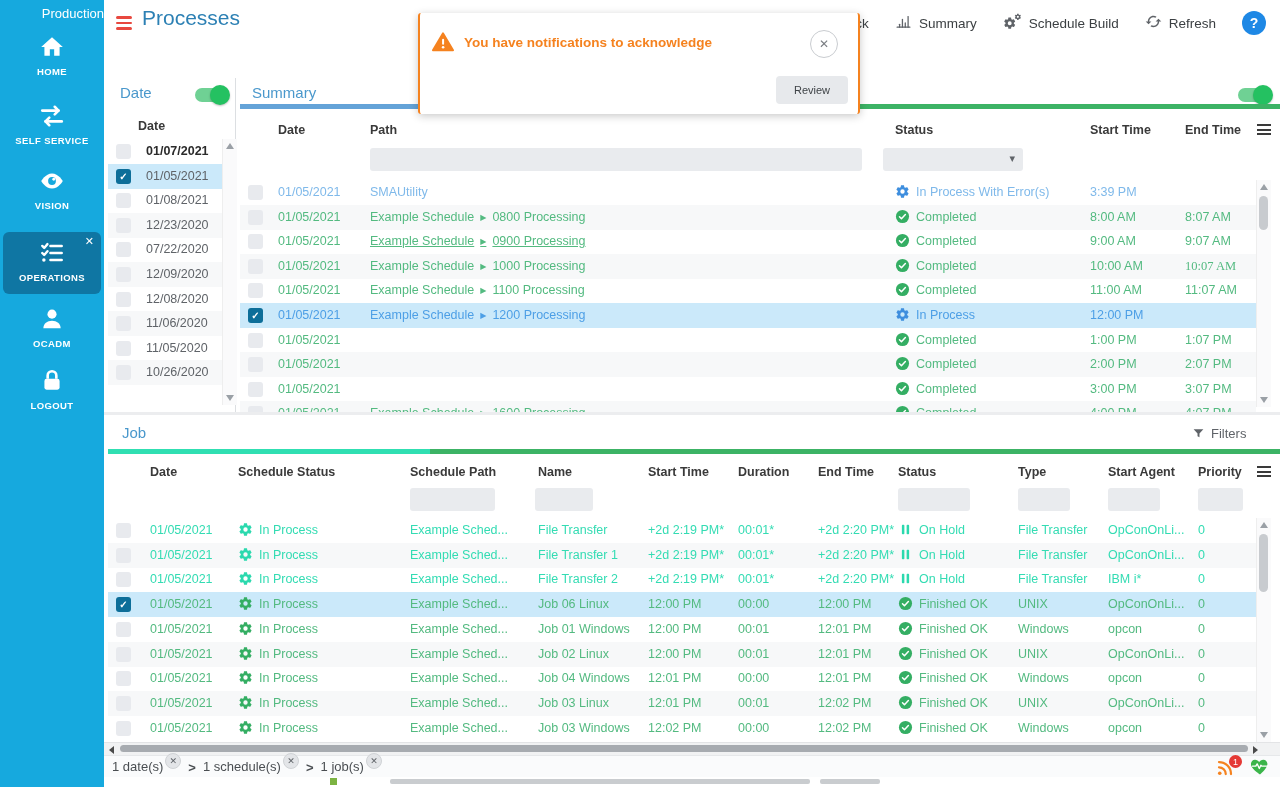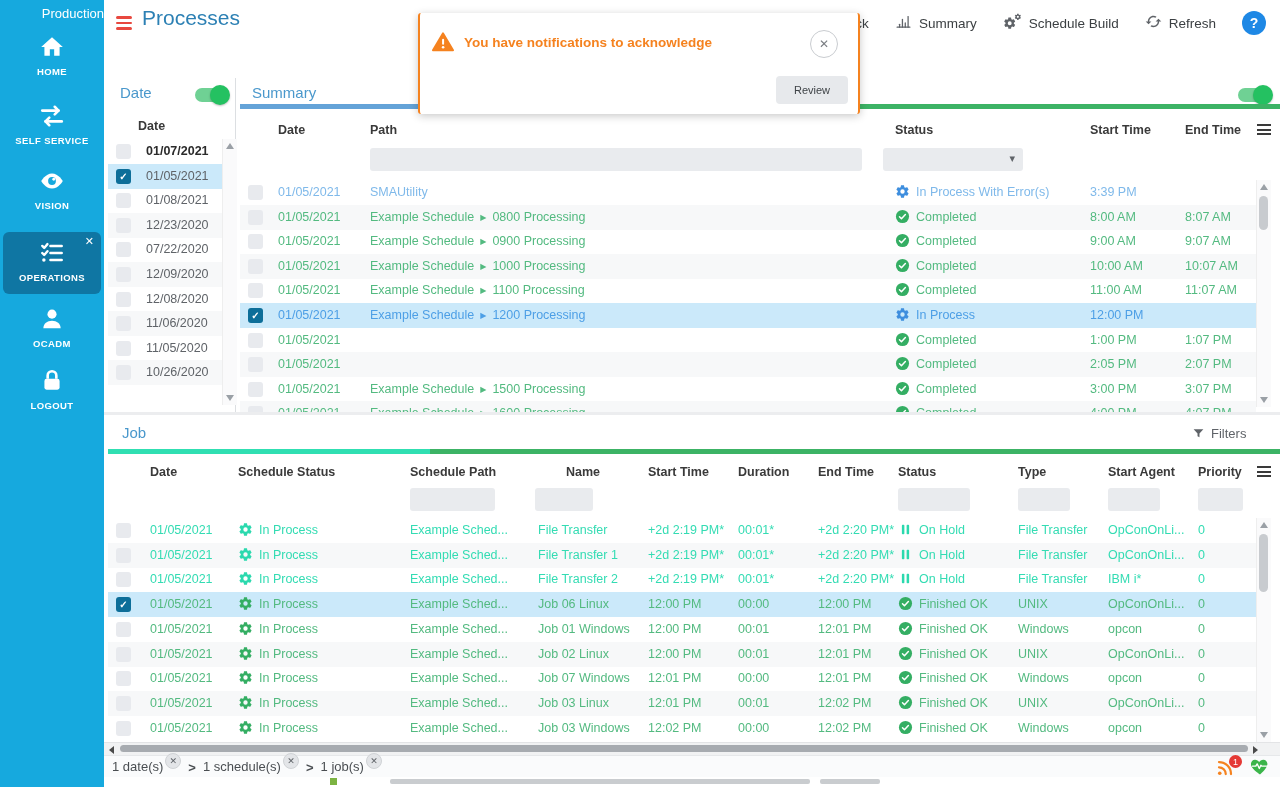--- a/index.html
+++ b/index.html
@@ -293,38 +293,38 @@
     <span class="cell" style="left:655px;"><span class="sicon"><svg viewBox="0 0 24 24">
               <circle cx="12" cy="12" r="10.5" fill="currentColor"></circle>
               <path d="M7.2 12.4l3.1 3.1 6.3-6.8" stroke="#fff" stroke-width="2.4" fill="none" stroke-linecap="round" stroke-linejoin="round"></path>
             </svg></span>Completed</span>
     <span class="cell" style="left:850px;">8:00 AM</span>
     <span class="cell" style="left:945px;">8:07 AM</span>
   </div>
       <div class="row green" style="top: 49.2px;">
     <span class="cb" style="left:8px;"></span>
     <span class="cell" style="left:38px;">01/05/2021</span>
-    <span class="cell" style="left:130px;">Example Schedule<span class="parrow">▶</span>0900 Processing</span>
+    <span class="cell" style="left:130px;text-decoration:underline;">Example Schedule<span class="parrow">▶</span>0900 Processing</span>
     <span class="cell" style="left:655px;"><span class="sicon"><svg viewBox="0 0 24 24">
               <circle cx="12" cy="12" r="10.5" fill="currentColor"></circle>
               <path d="M7.2 12.4l3.1 3.1 6.3-6.8" stroke="#fff" stroke-width="2.4" fill="none" stroke-linecap="round" stroke-linejoin="round"></path>
             </svg></span>Completed</span>
     <span class="cell" style="left:850px;">9:00 AM</span>
     <span class="cell" style="left:945px;">9:07 AM</span>
   </div>
       <div class="row green alt" style="top: 73.8px;">
     <span class="cb" style="left:8px;"></span>
     <span class="cell" style="left:38px;">01/05/2021</span>
     <span class="cell" style="left:130px;">Example Schedule<span class="parrow">▶</span>1000 Processing</span>
     <span class="cell" style="left:655px;"><span class="sicon"><svg viewBox="0 0 24 24">
               <circle cx="12" cy="12" r="10.5" fill="currentColor"></circle>
               <path d="M7.2 12.4l3.1 3.1 6.3-6.8" stroke="#fff" stroke-width="2.4" fill="none" stroke-linecap="round" stroke-linejoin="round"></path>
             </svg></span>Completed</span>
     <span class="cell" style="left:850px;">10:00 AM</span>
-    <span class="cell" style="left:945px;">10:07 AM</span>
+    <span class="cell" style="left:945px;font-family:Liberation Serif, serif;">10:07 AM</span>
   </div>
       <div class="row green" style="top: 98.4px;">
     <span class="cb" style="left:8px;"></span>
     <span class="cell" style="left:38px;">01/05/2021</span>
     <span class="cell" style="left:130px;">Example Schedule<span class="parrow">▶</span>1100 Processing</span>
     <span class="cell" style="left:655px;"><span class="sicon"><svg viewBox="0 0 24 24">
               <circle cx="12" cy="12" r="10.5" fill="currentColor"></circle>
               <path d="M7.2 12.4l3.1 3.1 6.3-6.8" stroke="#fff" stroke-width="2.4" fill="none" stroke-linecap="round" stroke-linejoin="round"></path>
             </svg></span>Completed</span>
     <span class="cell" style="left:850px;">11:00 AM</span>
@@ -350,27 +350,26 @@
     <span class="cell" style="left:850px;">1:00 PM</span>
     <span class="cell" style="left:945px;">1:07 PM</span>
   </div>
       <div class="row green alt" style="top: 172.2px;">
     <span class="cb" style="left:8px;"></span>
     <span class="cell" style="left:38px;">01/05/2021</span>
     <span class="cell" style="left:655px;"><span class="sicon"><svg viewBox="0 0 24 24">
               <circle cx="12" cy="12" r="10.5" fill="currentColor"></circle>
               <path d="M7.2 12.4l3.1 3.1 6.3-6.8" stroke="#fff" stroke-width="2.4" fill="none" stroke-linecap="round" stroke-linejoin="round"></path>
             </svg></span>Completed</span>
-    <span class="cell" style="left:850px;">2:05 PM</span>
+    <span class="cell" style="left:850px;">2:00 PM</span>
     <span class="cell" style="left:945px;">2:07 PM</span>
   </div>
       <div class="row green" style="top: 196.8px;">
     <span class="cb" style="left:8px;"></span>
     <span class="cell" style="left:38px;">01/05/2021</span>
-    <span class="cell" style="left:130px;">Example Schedule<span class="parrow">▶</span>1500 Processing</span>
     <span class="cell" style="left:655px;"><span class="sicon"><svg viewBox="0 0 24 24">
               <circle cx="12" cy="12" r="10.5" fill="currentColor"></circle>
               <path d="M7.2 12.4l3.1 3.1 6.3-6.8" stroke="#fff" stroke-width="2.4" fill="none" stroke-linecap="round" stroke-linejoin="round"></path>
             </svg></span>Completed</span>
     <span class="cell" style="left:850px;">3:00 PM</span>
     <span class="cell" style="left:945px;">3:07 PM</span>
   </div>
       <div class="row green alt" style="top: 221.4px;">
     <span class="cb" style="left:8px;"></span>
     <span class="cell" style="left:38px;">01/05/2021</span>
@@ -397,21 +396,21 @@
         <path d="M3 4h18l-7.2 8.2V19l-3.6-1.8v-5L3 4z" fill="currentColor"></path>
       </svg>
     <span>Filters</span>
   </div>
   <div class="bar" style="left:108px;width:322px;top:449px;background:#30DFB2;"></div>
   <div class="bar" style="left:430px;width:850px;top:449px;background:#3CB365;"></div>
 
   <div class="col-h" style="left:150px;top:465px;">Date</div>
   <div class="col-h" style="left:238px;top:465px;">Schedule Status</div>
   <div class="col-h" style="left:410px;top:465px;">Schedule Path</div>
-  <div class="col-h" style="left:538px;top:465px;margin-left:28px;">Name</div>
+  <div class="col-h" style="left:538px;top:465px;">Name</div>
   <div class="col-h" style="left:648px;top:465px;">Start Time</div>
   <div class="col-h" style="left:738px;top:465px;">Duration</div>
   <div class="col-h" style="left:818px;top:465px;">End Time</div>
   <div class="col-h" style="left:898px;top:465px;">Status</div>
   <div class="col-h" style="left:1018px;top:465px;">Type</div>
   <div class="col-h" style="left:1108px;top:465px;">Start Agent</div>
   <div class="col-h" style="left:1198px;top:465px;">Priority</div>
   <div class="menu-lines" style="left:1257px;top:466px;">
       <i></i>
       <i></i>
@@ -540,21 +539,21 @@
     <span class="cell" style="left:1000px;">OpConOnLi...</span>
     <span class="cell" style="left:1090px;">0</span>
   </div>
       <div class="row green" style="top: 148.2px;">
     <span class="cb" style="left:8px;"></span>
     <span class="cell" style="left:42px;">01/05/2021</span>
     <span class="cell" style="left:130px;"><span class="sicon"><svg viewBox="0 0 24 24">
               <path d="M19.43 12.98c.04-.32.07-.64.07-.98s-.03-.66-.07-.98l2.11-1.65c.19-.15.24-.42.12-.64l-2-3.46c-.12-.22-.39-.3-.61-.22l-2.49 1c-.52-.4-1.08-.73-1.69-.98l-.38-2.65C14.46 2.18 14.25 2 14 2h-4c-.25 0-.46.18-.49.42l-.38 2.65c-.61.25-1.17.59-1.69.98l-2.49-1c-.23-.09-.49 0-.61.22l-2 3.46c-.13.22-.07.49.12.64l2.11 1.65c-.04.32-.07.65-.07.98s.03.66.07.98l-2.11 1.65c-.19.15-.24.42-.12.64l2 3.46c.12.22.39.3.61.22l2.49-1c.52.4 1.08.73 1.69.98l.38 2.65c.03.24.24.42.49.42h4c.25 0 .46-.18.49-.42l.38-2.65c.61-.25 1.17-.59 1.69-.98l2.49 1c.23.09.49 0 .61-.22l2-3.46c.12-.22.07-.49-.12-.64l-2.11-1.65zM12 15.5A3.5 3.5 0 1 1 12 8.5a3.5 3.5 0 0 1 0 7z" fill="currentColor"></path>
             </svg></span>In Process</span>
     <span class="cell" style="left:302px;">Example Sched...</span>
-    <span class="cell" style="left:430px;">Job 07 Windows</span>
+    <span class="cell" style="left:430px;">Job 04 Windows</span>
     <span class="cell" style="left:540px;">12:01 PM</span>
     <span class="cell" style="left:630px;">00:00</span>
     <span class="cell" style="left:710px;">12:01 PM</span>
     <span class="cell" style="left:790px;"><span class="sicon"><svg viewBox="0 0 24 24">
               <circle cx="12" cy="12" r="10.5" fill="currentColor"></circle>
               <path d="M7.2 12.4l3.1 3.1 6.3-6.8" stroke="#fff" stroke-width="2.4" fill="none" stroke-linecap="round" stroke-linejoin="round"></path>
             </svg></span>Finished OK</span>
     <span class="cell" style="left:910px;">Windows</span>
     <span class="cell" style="left:1000px;">opcon</span>
     <span class="cell" style="left:1090px;">0</span>

